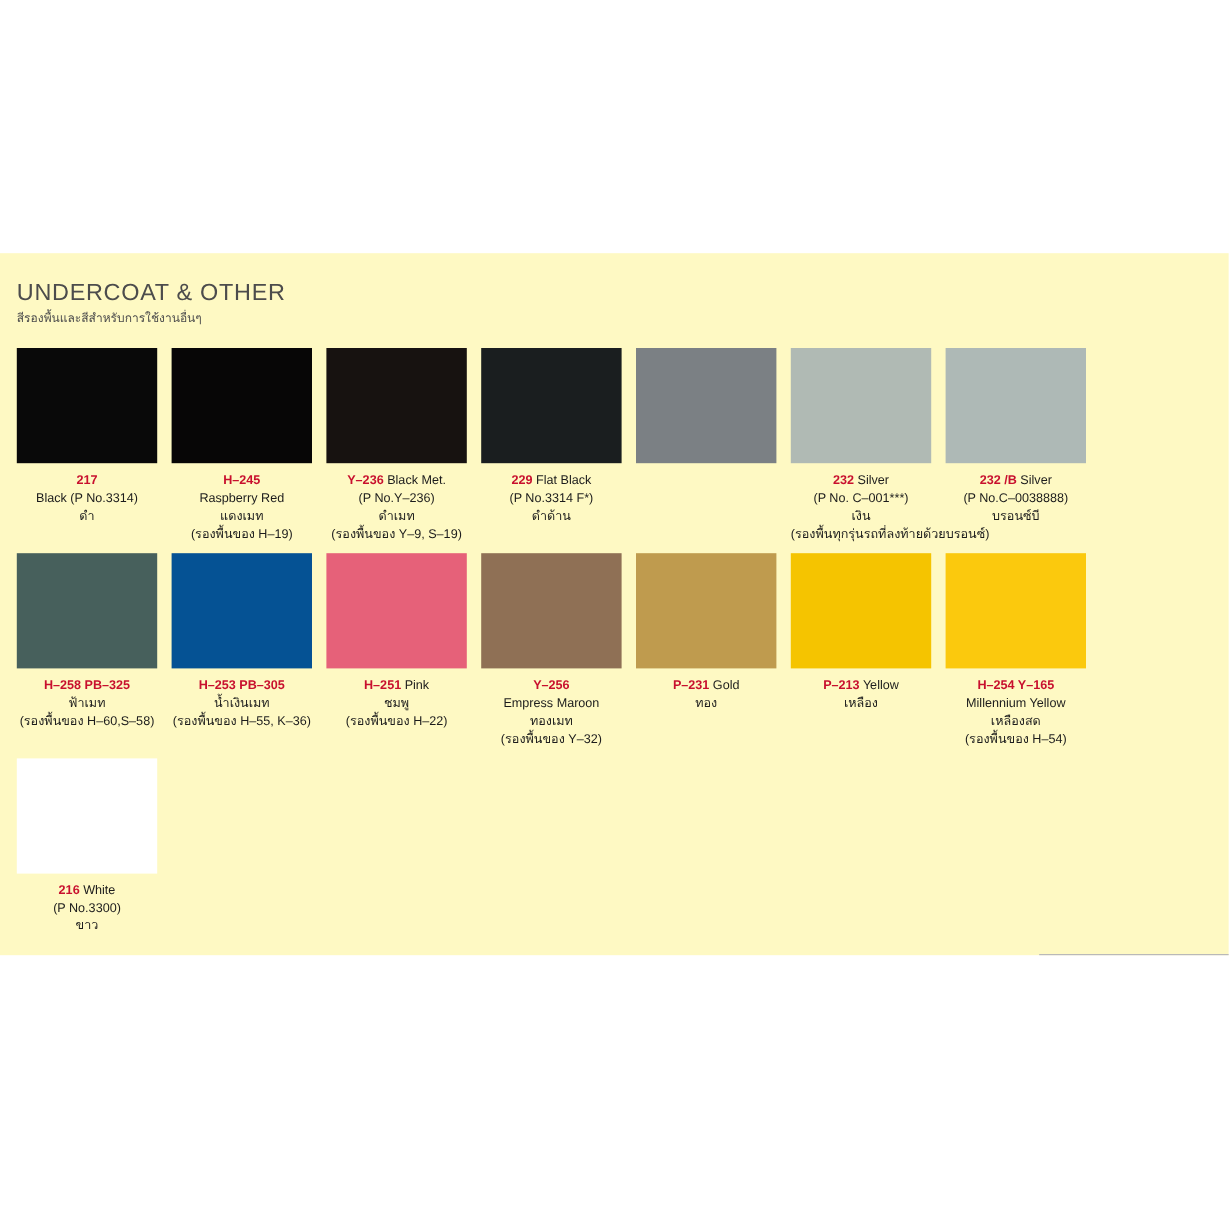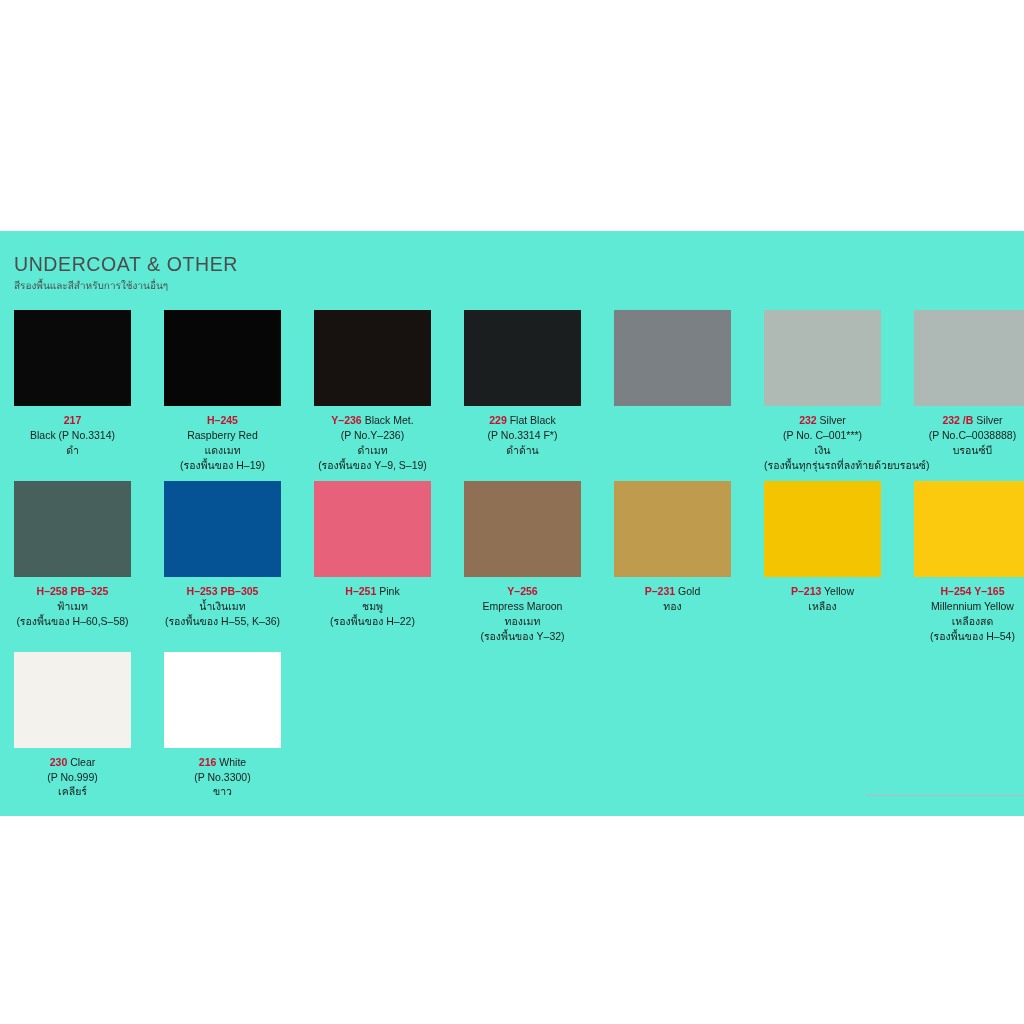--- a/index.html
+++ b/index.html
@@ -16,24 +16,24 @@
     position: relative;
     width: 1024px;
     height: 1024px;
     background: #ffffff;
   }
 
   
   #panel {
     position: absolute;
     left: 0;
-    top: 231px;
+    top: 211px;
     width: 1024px;
     height: 585px;
-    background: #5eead4;
+    background: #fef9c3;
     overflow: hidden;
   }
 
   #panel-inner {
     position: relative;
     width: 1024px;
     padding: 22px 14px 0 14px;
   }
 
   
@@ -51,21 +51,21 @@
     font-size: 10px;
     font-weight: 400;
     color: #4c4c4c;
     line-height: 1.5;
     margin-top: 3px;
   }
 
   
   .row {
     display: flex;
-    gap: 33px;
+    gap: 12px;
     margin-bottom: 8px;
   }
 
   .cell {
     width: 117px;
     flex: 0 0 117px;
   }
 
   .swatch {
     width: 117px;
@@ -230,28 +230,20 @@
               <div class="caption">
                 <span class="line"><span class="code">H–254 Y–165</span></span>
                 <span class="line bleed">Millennium Yellow</span>
                 <span class="line bleed">เหลืองสด</span>
                 <span class="line bleed">(รองพื้นของ H–54)</span>
               </div>
             </div>
           </div>
           <div class="row">
             <div class="cell">
-              <div class="swatch" style="background: rgb(244, 242, 237);"></div>
-              <div class="caption">
-                <span class="line"><span class="code">230</span> <span class="name">Clear</span></span>
-                <span class="line bleed">(P No.999)</span>
-                <span class="line bleed">เคลียร์</span>
-              </div>
-            </div>
-            <div class="cell">
               <div class="swatch" style="background: rgb(255, 255, 255);"></div>
               <div class="caption">
                 <span class="line"><span class="code">216</span> <span class="name">White</span></span>
                 <span class="line bleed">(P No.3300)</span>
                 <span class="line bleed">ขาว</span>
               </div>
             </div>
           </div>
         </div>
 

